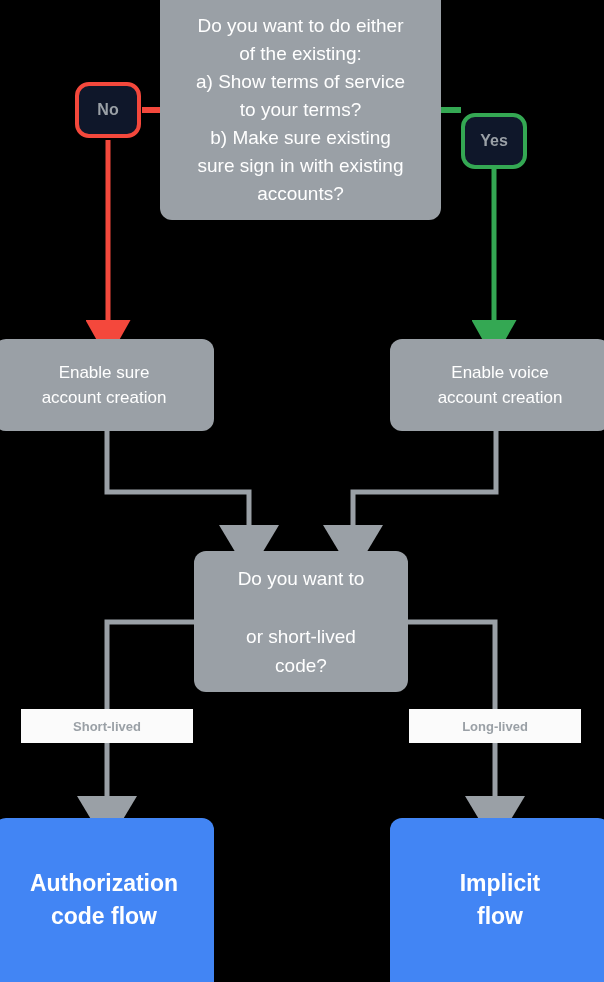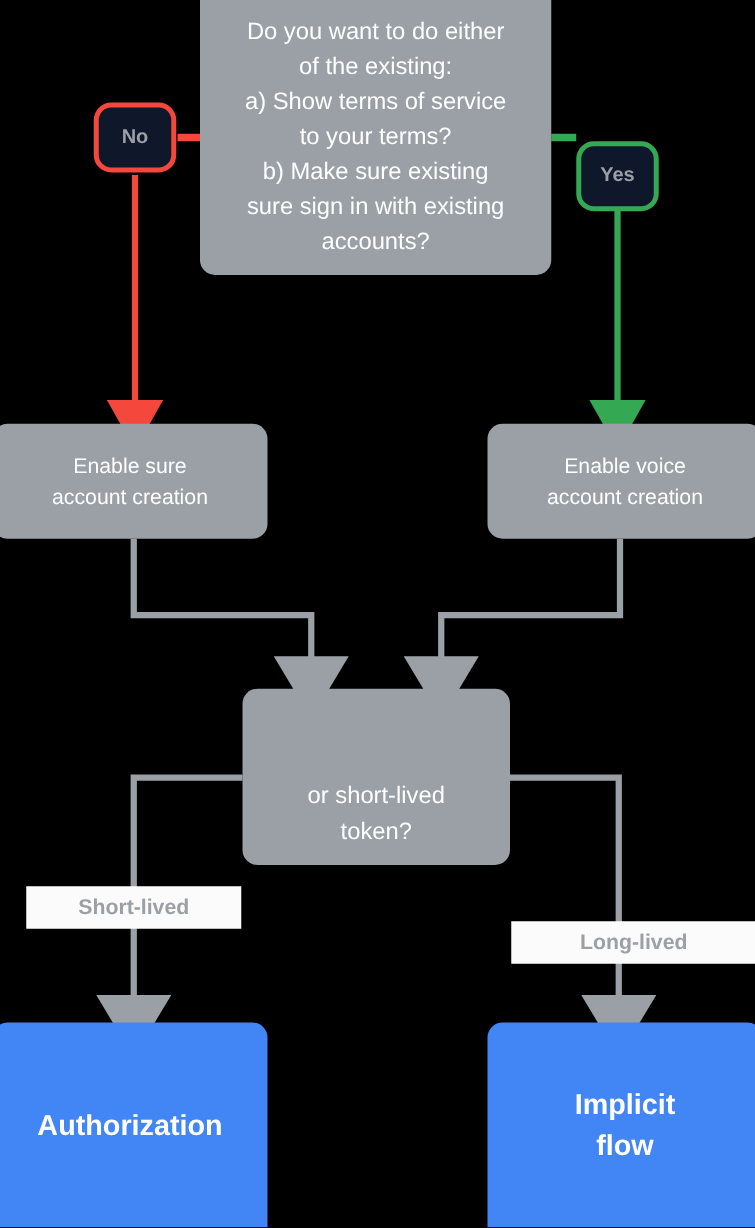--- a/index.html
+++ b/index.html
@@ -96,36 +96,35 @@
     left: 461px;
     top: 82px;
     border: 4px solid #34a853;
     margin-top: 31px;
   }
 
   
   .edge-label {
     background: #fbfbfb;
     color: #9aa0a6;
-    font-size: 17px;
+    font-size: 13px;
     font-weight: bold;
     height: 34px;
     padding: 0 16px;
     z-index: 5;
   }
   .label-short {
     left: 21px;
     top: 709px;
     width: 172px;
   }
   .label-long {
     left: 409px;
     top: 709px;
-    width: 196px;
-    margin-top: 28px;
+    width: 172px;
   }
 
   
   .blue-box {
     background: #4285f4;
     color: #ffffff;
     border-radius: 12px;
     font-size: 23px;
     font-weight: bold;
     line-height: 33px;
@@ -209,38 +208,39 @@
 
   <div class="node gray-box proc-right">
     <span>
       <span>Enable voice</span><br>
       <span>account creation</span>
     </span>
   </div>
 
   <div class="node gray-box decision-2">
     <span>
-      <br>
+      <span>Do you want to</span><br>
       <br>
       <span>or short-lived</span><br>
-      <span>token?</span>
+      <span>code?</span>
     </span>
   </div>
 
   <div class="node edge-label label-short">
     <span>Short-lived</span>
   </div>
 
   <div class="node edge-label label-long">
     <span>Long-lived</span>
   </div>
 
   <div class="node blue-box flow-left">
     <span>
       <span>Authorization</span><br>
+      <span>code flow</span>
     </span>
   </div>
 
   <div class="node blue-box flow-right">
     <span>
       <span>Implicit</span><br>
       <span>flow</span>
     </span>
   </div>
 

